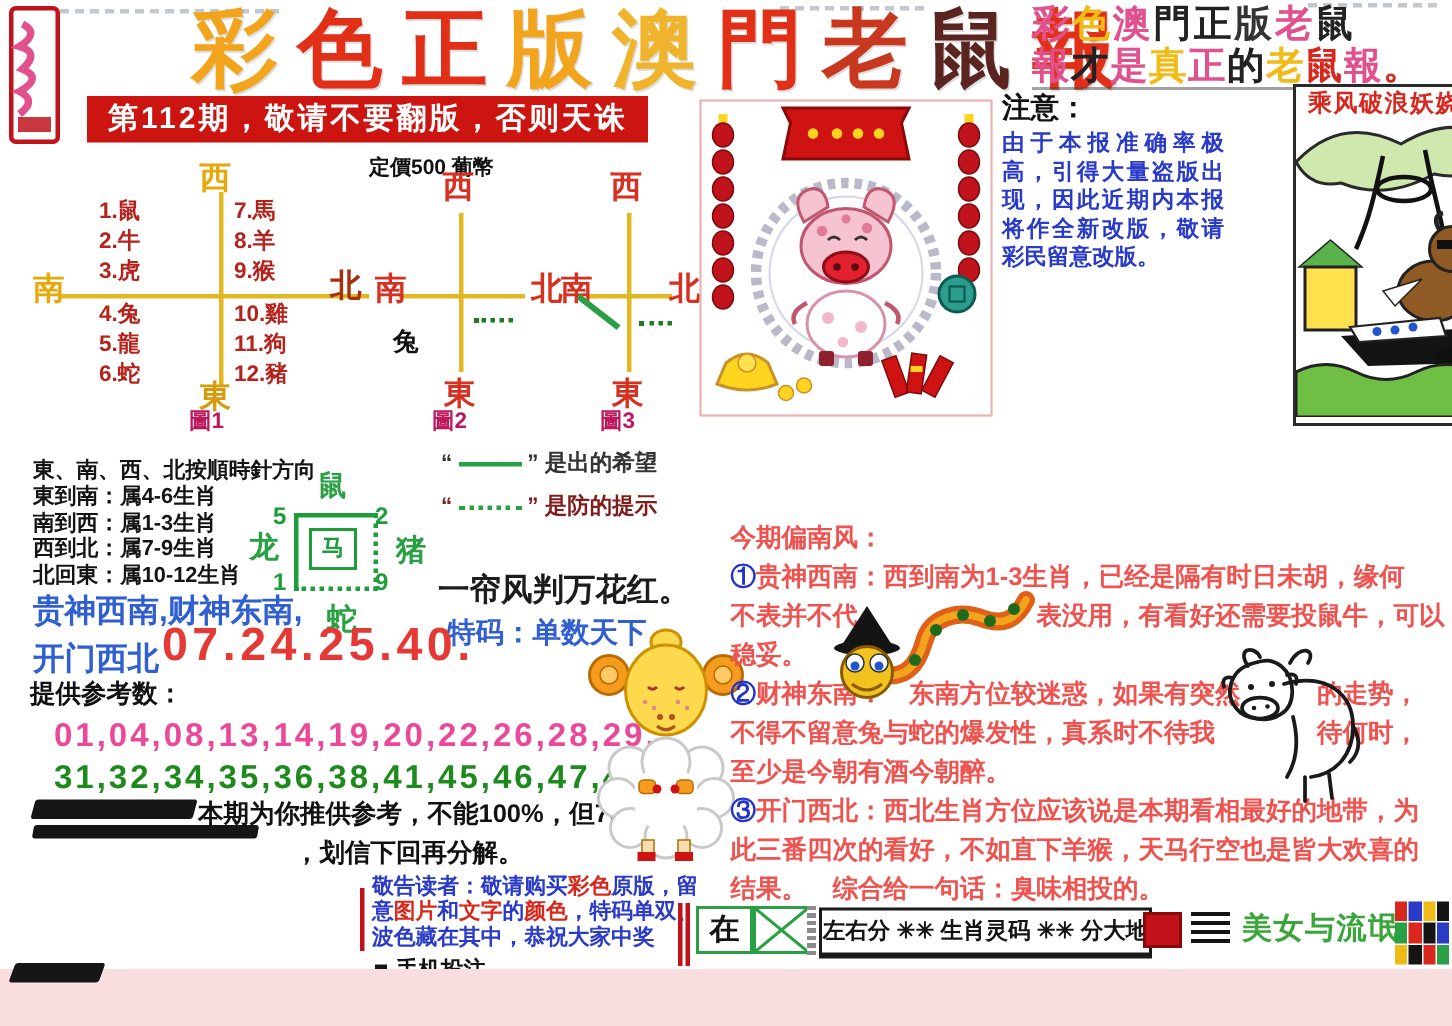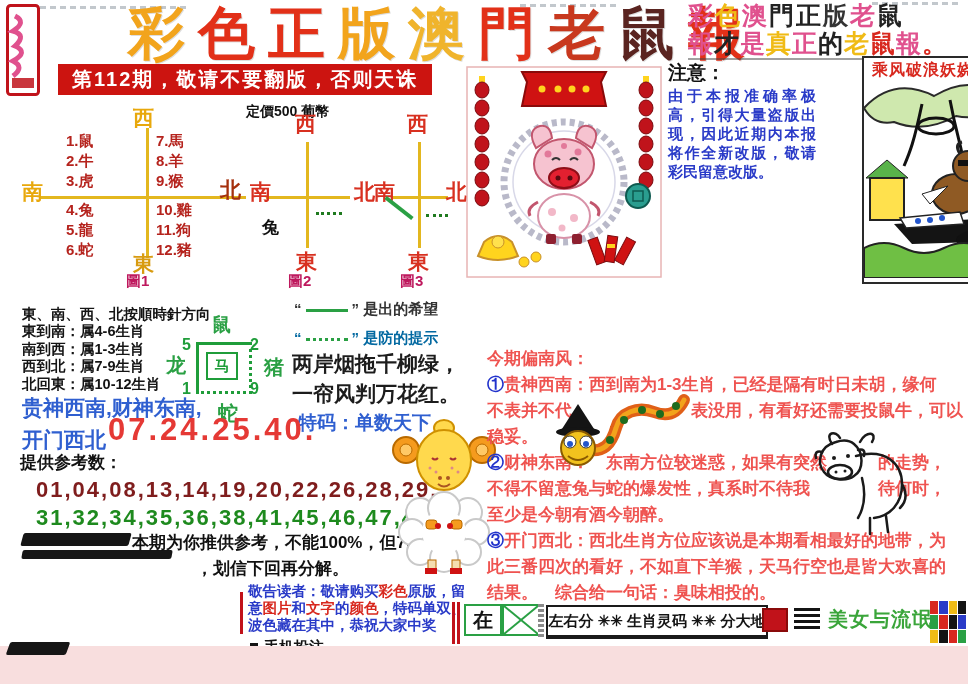--- a/index.html
+++ b/index.html
@@ -242,35 +242,34 @@
     <div class="t sq-num" style="left:250px;top:336px;">2</div>
     <div class="t sq-num" style="left:182px;top:380px;">1</div>
     <div class="t sq-num" style="left:250px;top:380px;">9</div>
     <div class="abs" id="square-center">马</div>
   </div>
 
   <div class="t" style="left:294px;top:300px;font-size:15px;color:#333;">
     <span>“</span><span class="leg-line" style="border-top:3px solid #2aa044;"></span><span>”</span>
     <span>是出的希望</span>
   </div>
-  <div class="t" style="left:294px;top:329px;font-size:15px;color:#0369a1;">
+  <div class="t" style="left:294px;top:329px;font-size:15px;color:#7f1d1d;">
     <span>“</span><span class="leg-line" style="border-top:3px dotted #2aa044;"></span><span>”</span>
     <span>是防的提示</span>
   </div>
 
-  <div class="t" style="left:292px;top:352px;font-size:21px;color:#1c1c1c;">两岸烟拖千柳绿，</div>
   <div class="t" style="left:292px;top:382px;font-size:21px;color:#1c1c1c;">一帘风判万花红。</div>
   <div class="t" style="left:298px;top:412px;font-size:19px;color:#2f5fd0;">特码：单数天下</div>
 
   <div class="t" style="left:22px;top:396px;font-size:21px;color:#2f5fd0;">贵神西南,财神东南,</div>
   <div class="t" style="left:22px;top:428px;font-size:21px;color:#2f5fd0;">开门西北</div>
 
   <div class="t" style="left:20px;top:453px;font-size:17px;color:#111;">提供参考数：</div>
   <div class="t" style="left:108px;top:412px;font-size:31px;color:#e53935;letter-spacing:3px;">07.24.25.40.</div>
-  <div class="t" style="left:36px;top:477px;font-size:22px;color:#7f1d1d;letter-spacing:2px;">01,04,08,13,14,19,20,22,26,28,29,</div>
+  <div class="t" style="left:36px;top:477px;font-size:22px;color:#ec4899;letter-spacing:2px;">01,04,08,13,14,19,20,22,26,28,29,</div>
   <div class="t" style="left:36px;top:505px;font-size:22px;color:#1e8a1e;letter-spacing:2px;">31,32,34,35,36,38,41,45,46,47,48,</div>
   <div class="scribble" style="left:22px;top:533px;width:108px;height:13px;transform:skewX(-15deg);"></div>
   <div class="scribble" style="left:22px;top:550px;width:150px;height:9px;transform:skewX(-10deg);"></div>
   <div class="t" style="left:132px;top:533px;font-size:17px;color:#111;">本期为你推供参考，不能100%，但70%包</div>
   <div class="t" style="left:196px;top:559px;font-size:17px;color:#111;">，划信下回再分解。</div>
 
   <div class="abs" style="left:390px;top:416px;">
     <svg width="108" height="160" viewBox="0 0 108 160">
       <circle cx="16" cy="34" r="13" fill="#f59b1e" stroke="#b96a00" stroke-width="2"></circle>
       <circle cx="16" cy="34" r="6" fill="#ffc966" stroke="#b96a00"></circle>

